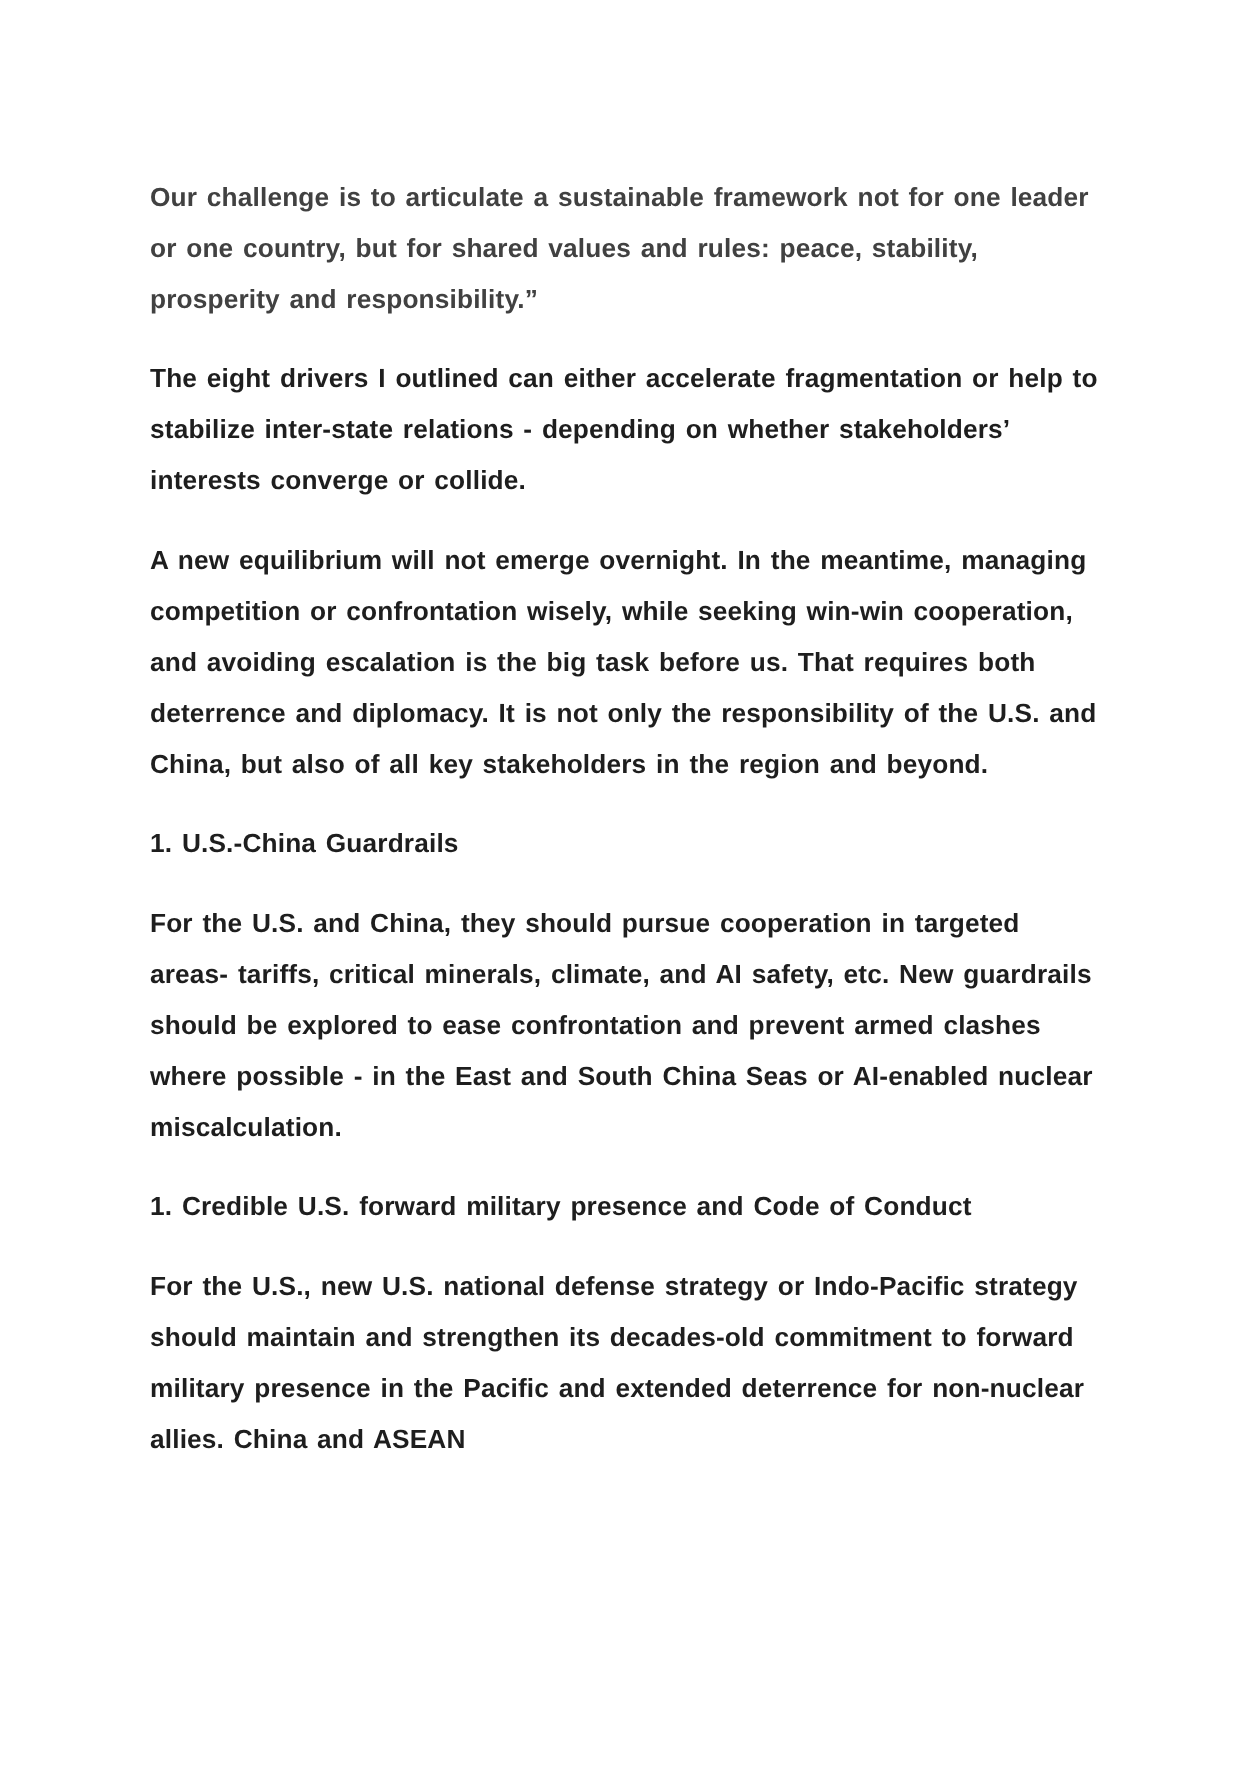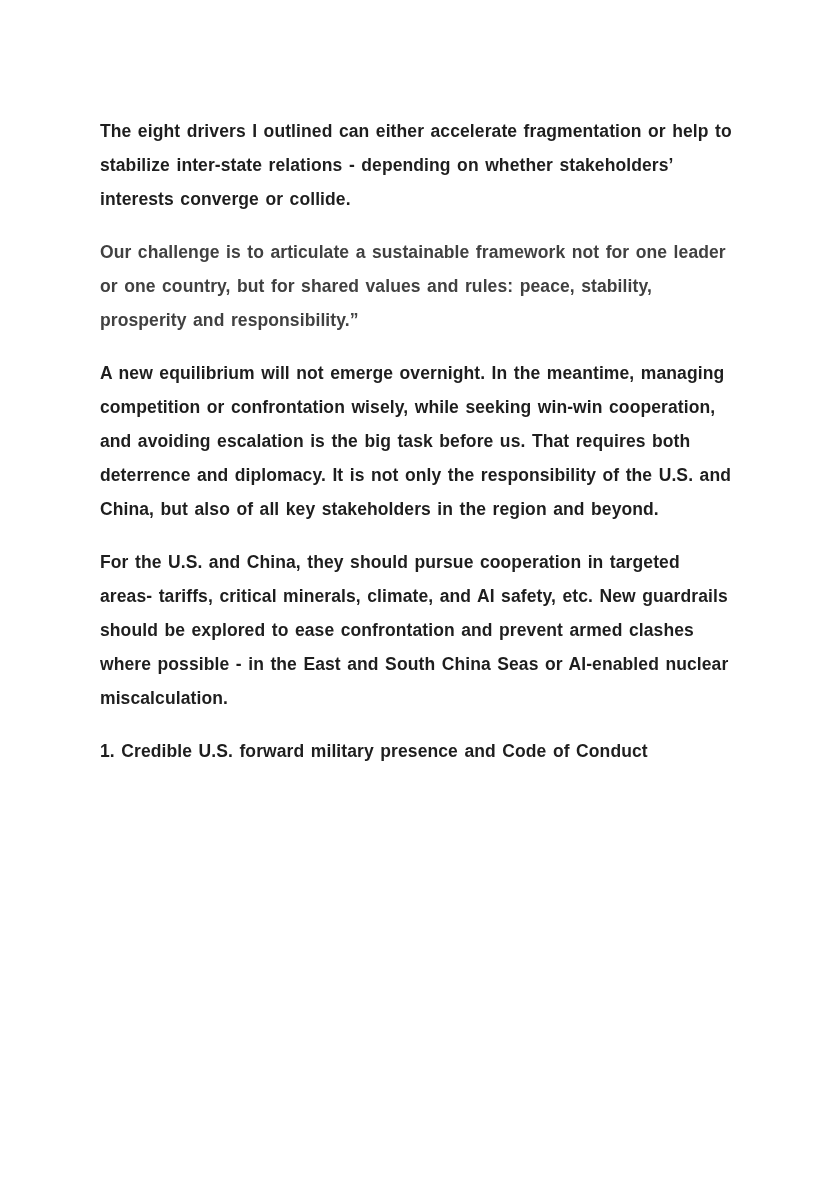--- a/index.html
+++ b/index.html
@@ -33,24 +33,26 @@
   }
   .doc-block.heading {
     
     color: #1e1e1e;
   }
 </style>
 </head>
 <body>
 
 <div class="page">
+  <p class="doc-block gray">Our challenge is to articulate a sustainable framework not for one leader or one country, but for shared values and rules: peace, stability, prosperity and responsibility.”</p>
+
   <p class="doc-block">The eight drivers I outlined can either accelerate fragmentation or help to stabilize inter-state relations - depending on whether stakeholders’ interests converge or collide.</p>
-
-  <p class="doc-block gray">Our challenge is to articulate a sustainable framework not for one leader or one country, but for shared values and rules: peace, stability, prosperity and responsibility.”</p>
 
   <p class="doc-block">A new equilibrium will not emerge overnight. In the meantime, managing competition or confrontation wisely, while seeking win-win cooperation, and avoiding escalation is the big task before us. That requires both deterrence and diplomacy. It is not only the responsibility of the U.S. and China, but also of all key stakeholders in the region and beyond.</p>
 
+  <p class="doc-block heading">1. U.S.-China Guardrails</p>
 
   <p class="doc-block">For the U.S. and China, they should pursue cooperation in targeted areas- tariffs, critical minerals, climate, and AI safety, etc. New guardrails should be explored to ease confrontation and prevent armed clashes where possible - in the East and South China Seas or AI-enabled nuclear miscalculation.</p>
 
   <p class="doc-block heading">1. Credible U.S. forward military presence and Code of Conduct</p>
 
+  <p class="doc-block">For the U.S., new U.S. national defense strategy or Indo-Pacific strategy should maintain and strengthen its decades-old commitment to forward military presence in the Pacific and extended deterrence for non-nuclear allies. China and ASEAN</p>
 </div>
 
 </body></html>

